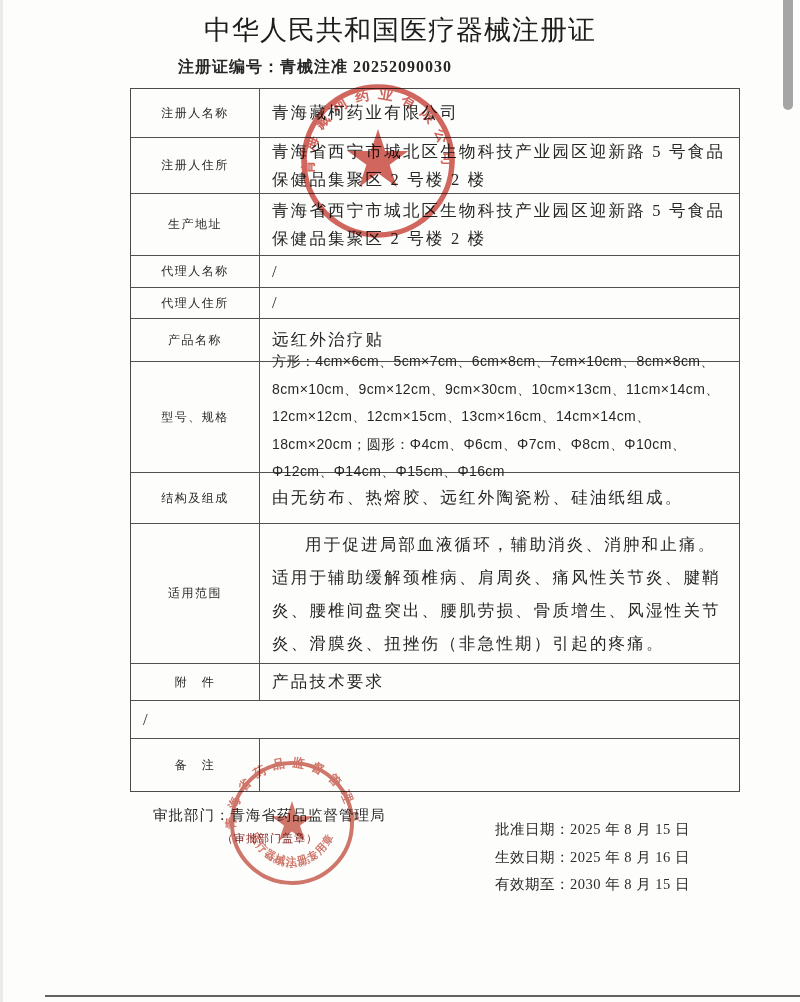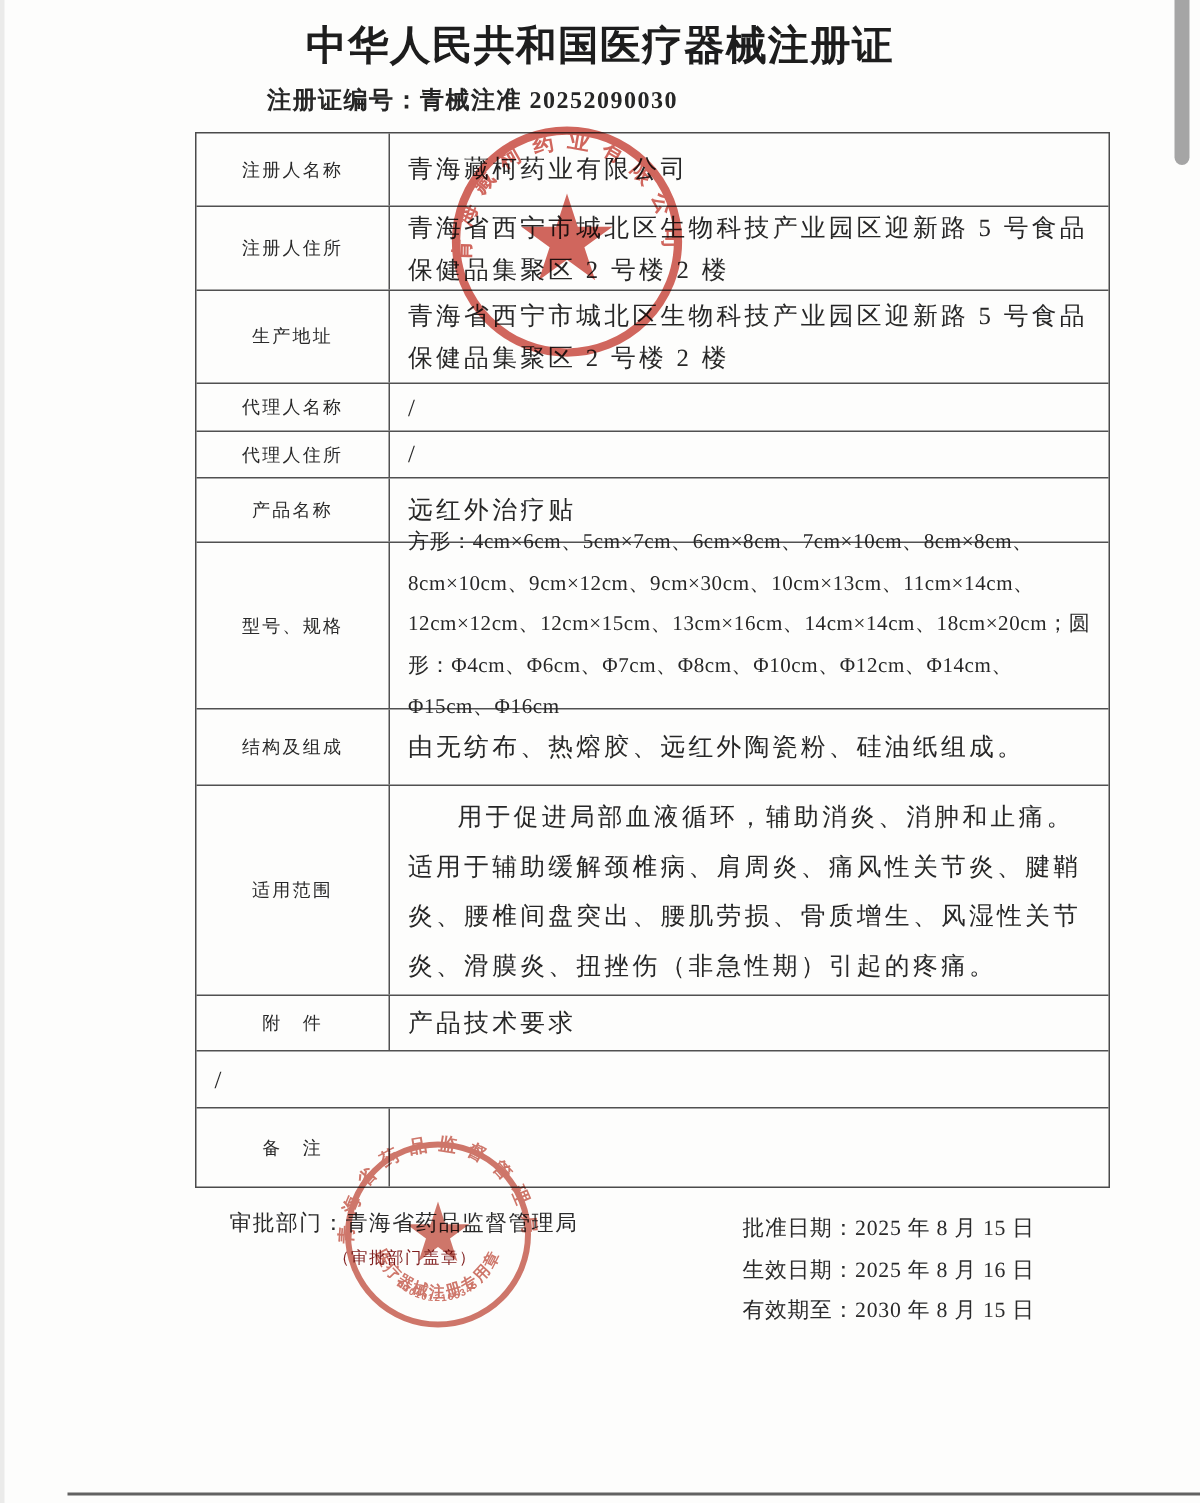--- a/index.html
+++ b/index.html
@@ -7,47 +7,47 @@
     position:relative;width:800px;height:1002px;overflow:hidden;
     background:#fdfdfc;color:#2e2e2e;
     font-family:"Liberation Serif","DejaVu Serif",serif;
   }
   .edge-left{position:absolute;left:0;top:0;width:3px;height:100%;background:#ebebea;}
   .scan-bottom-line{position:absolute;left:45px;top:995px;width:755px;height:2px;background:#474747;opacity:.85;}
   .scrollbar-thumb{position:absolute;left:783px;top:-8px;width:10px;height:118px;background:#a5a5a5;border-radius:6px;}
 
   .title{
     position:absolute;left:0;top:12px;width:100%;text-align:center;
-    font-size:27px;font-weight:bold;letter-spacing:1px;color:#1d1d1d;
+    font-size:27px;font-weight:normal;letter-spacing:1px;color:#1d1d1d;
     font-family:"Liberation Sans","DejaVu Sans",sans-serif;
   }
   .regno{position:absolute;left:178px;top:57px;font-size:16px;font-weight:600;letter-spacing:1px;color:#262626;}
 
   .cert-table{position:absolute;left:130px;top:88px;width:610px;border:1px solid #4b4b4b;box-sizing:border-box;}
   .row{display:flex;border-bottom:1px solid #515151;box-sizing:border-box;}
   .row:last-child{border-bottom:none;}
   .cell-label{
     width:129px;flex:0 0 129px;border-right:1px solid #515151;box-sizing:border-box;
     display:flex;align-items:center;justify-content:center;text-align:center;
     font-size:12px;letter-spacing:1.5px;color:#2a2a2a;
   }
   .cell-value{
     flex:1;display:flex;align-items:center;box-sizing:border-box;
     padding:3px 10px 3px 12px;font-size:16.5px;letter-spacing:2.2px;line-height:28px;color:#272727;
   }
   .cell-value>span{display:block;width:100%;}
   .r0{height:49px}.r1{height:56px}.r2{height:62px}.r3{height:32px}.r4{height:31px}.r5{height:43px}
   .r6{height:111px}.r7{height:51px}.r8{height:140px}.r9{height:37px}.r10{height:38px}.r11{height:52px}
-  .r6 .cell-value{font-size:14px;letter-spacing:.4px;line-height:27.5px;font-family:Liberation Serif, serif;}
+  .r6 .cell-value{font-size:14px;letter-spacing:.4px;line-height:27.5px;font-family:Liberation Sans, sans-serif;}
   .r8 .cell-value{line-height:33px;align-items:flex-end;}
   .r8 .cell-value>span{text-indent:2em;}
 
   .footer-approval{position:absolute;left:153px;top:806px;font-size:14.5px;letter-spacing:1px;color:#2a2a2a;}
   .footer-sealnote{position:absolute;left:222px;top:831px;font-size:11px;letter-spacing:1px;color:#7f1d1d;}
-  .date-line{position:absolute;left:495px;font-size:14.5px;letter-spacing:.5px;color:#2a2a2a;}
+  .date-line{position:absolute;left:495px;font-size:14.5px;letter-spacing:.5px;color:#2a2a2a;margin-top:11px;}
   .d0{top:809px}.d1{top:837px}.d2{top:864px}
 
   .stamp{position:absolute;mix-blend-mode:multiply;pointer-events:none;}
   .stamp-company{left:293px;top:76px;opacity:.82;}
   .stamp-agency{left:222px;top:753px;opacity:.8;}
   .stamp text{font-family:"Liberation Sans","DejaVu Sans",sans-serif;font-weight:bold;}
 </style>
 </head>
 <body>
 

